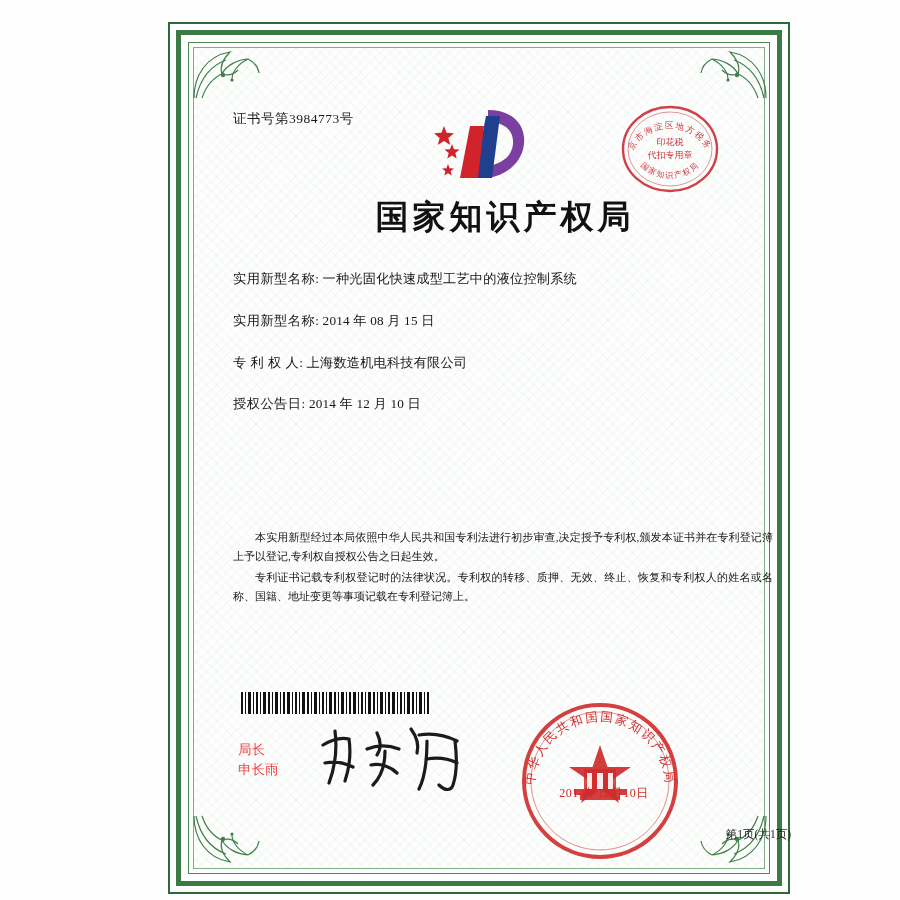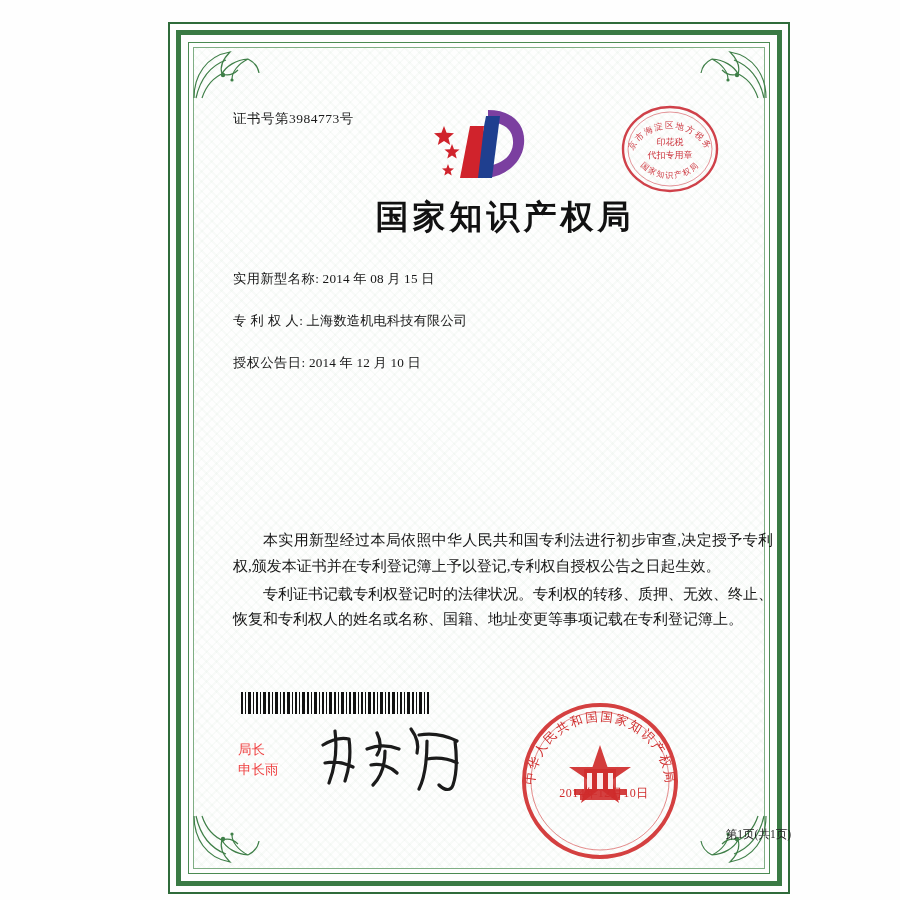--- a/index.html
+++ b/index.html
@@ -153,21 +153,21 @@
     white-space: nowrap;
   }
   .field .lbl { letter-spacing: 0.5px; }
   .field .val { letter-spacing: 0.2px; }
 
   .body-text {
     position: absolute;
     left: 14px;
     top: 481px;
     width: 540px;
-    font-size: 15px;
+    font-size: 11px;
     line-height: 1.72;
     text-align: justify;
     color: #161616;
   }
   .body-text p {
     margin: 0 0 2px 0;
     text-indent: 2em;
   }
 
   
@@ -318,20 +318,24 @@
           <textPath href="#botArc" startOffset="50%" text-anchor="middle">国家知识产权局</textPath>
         </text>
         <text x="52" y="48" font-size="9" fill="currentColor" text-anchor="middle" opacity="0.92" font-family="DejaVu Sans, sans-serif">印花税</text>
         <text x="52" y="61" font-size="9" fill="currentColor" text-anchor="middle" opacity="0.92" font-family="DejaVu Sans, sans-serif">代扣专用章</text>
       </svg>
     </div>
 
     <div class="title">国家知识产权局</div>
 
     <div class="fields">
+      <div class="field">
+        <span class="lbl">实用新型名称:</span>
+        <span class="val">一种光固化快速成型工艺中的液位控制系统</span>
+      </div>
       <div class="field">
         <span class="lbl">实用新型名称:</span>
         <span class="val">2014 年 08 月 15 日</span>
       </div>
       <div class="field">
         <span class="lbl">专 利 权 人:</span>
         <span class="val">上海数造机电科技有限公司</span>
       </div>
       <div class="field">
         <span class="lbl">授权公告日:</span>

